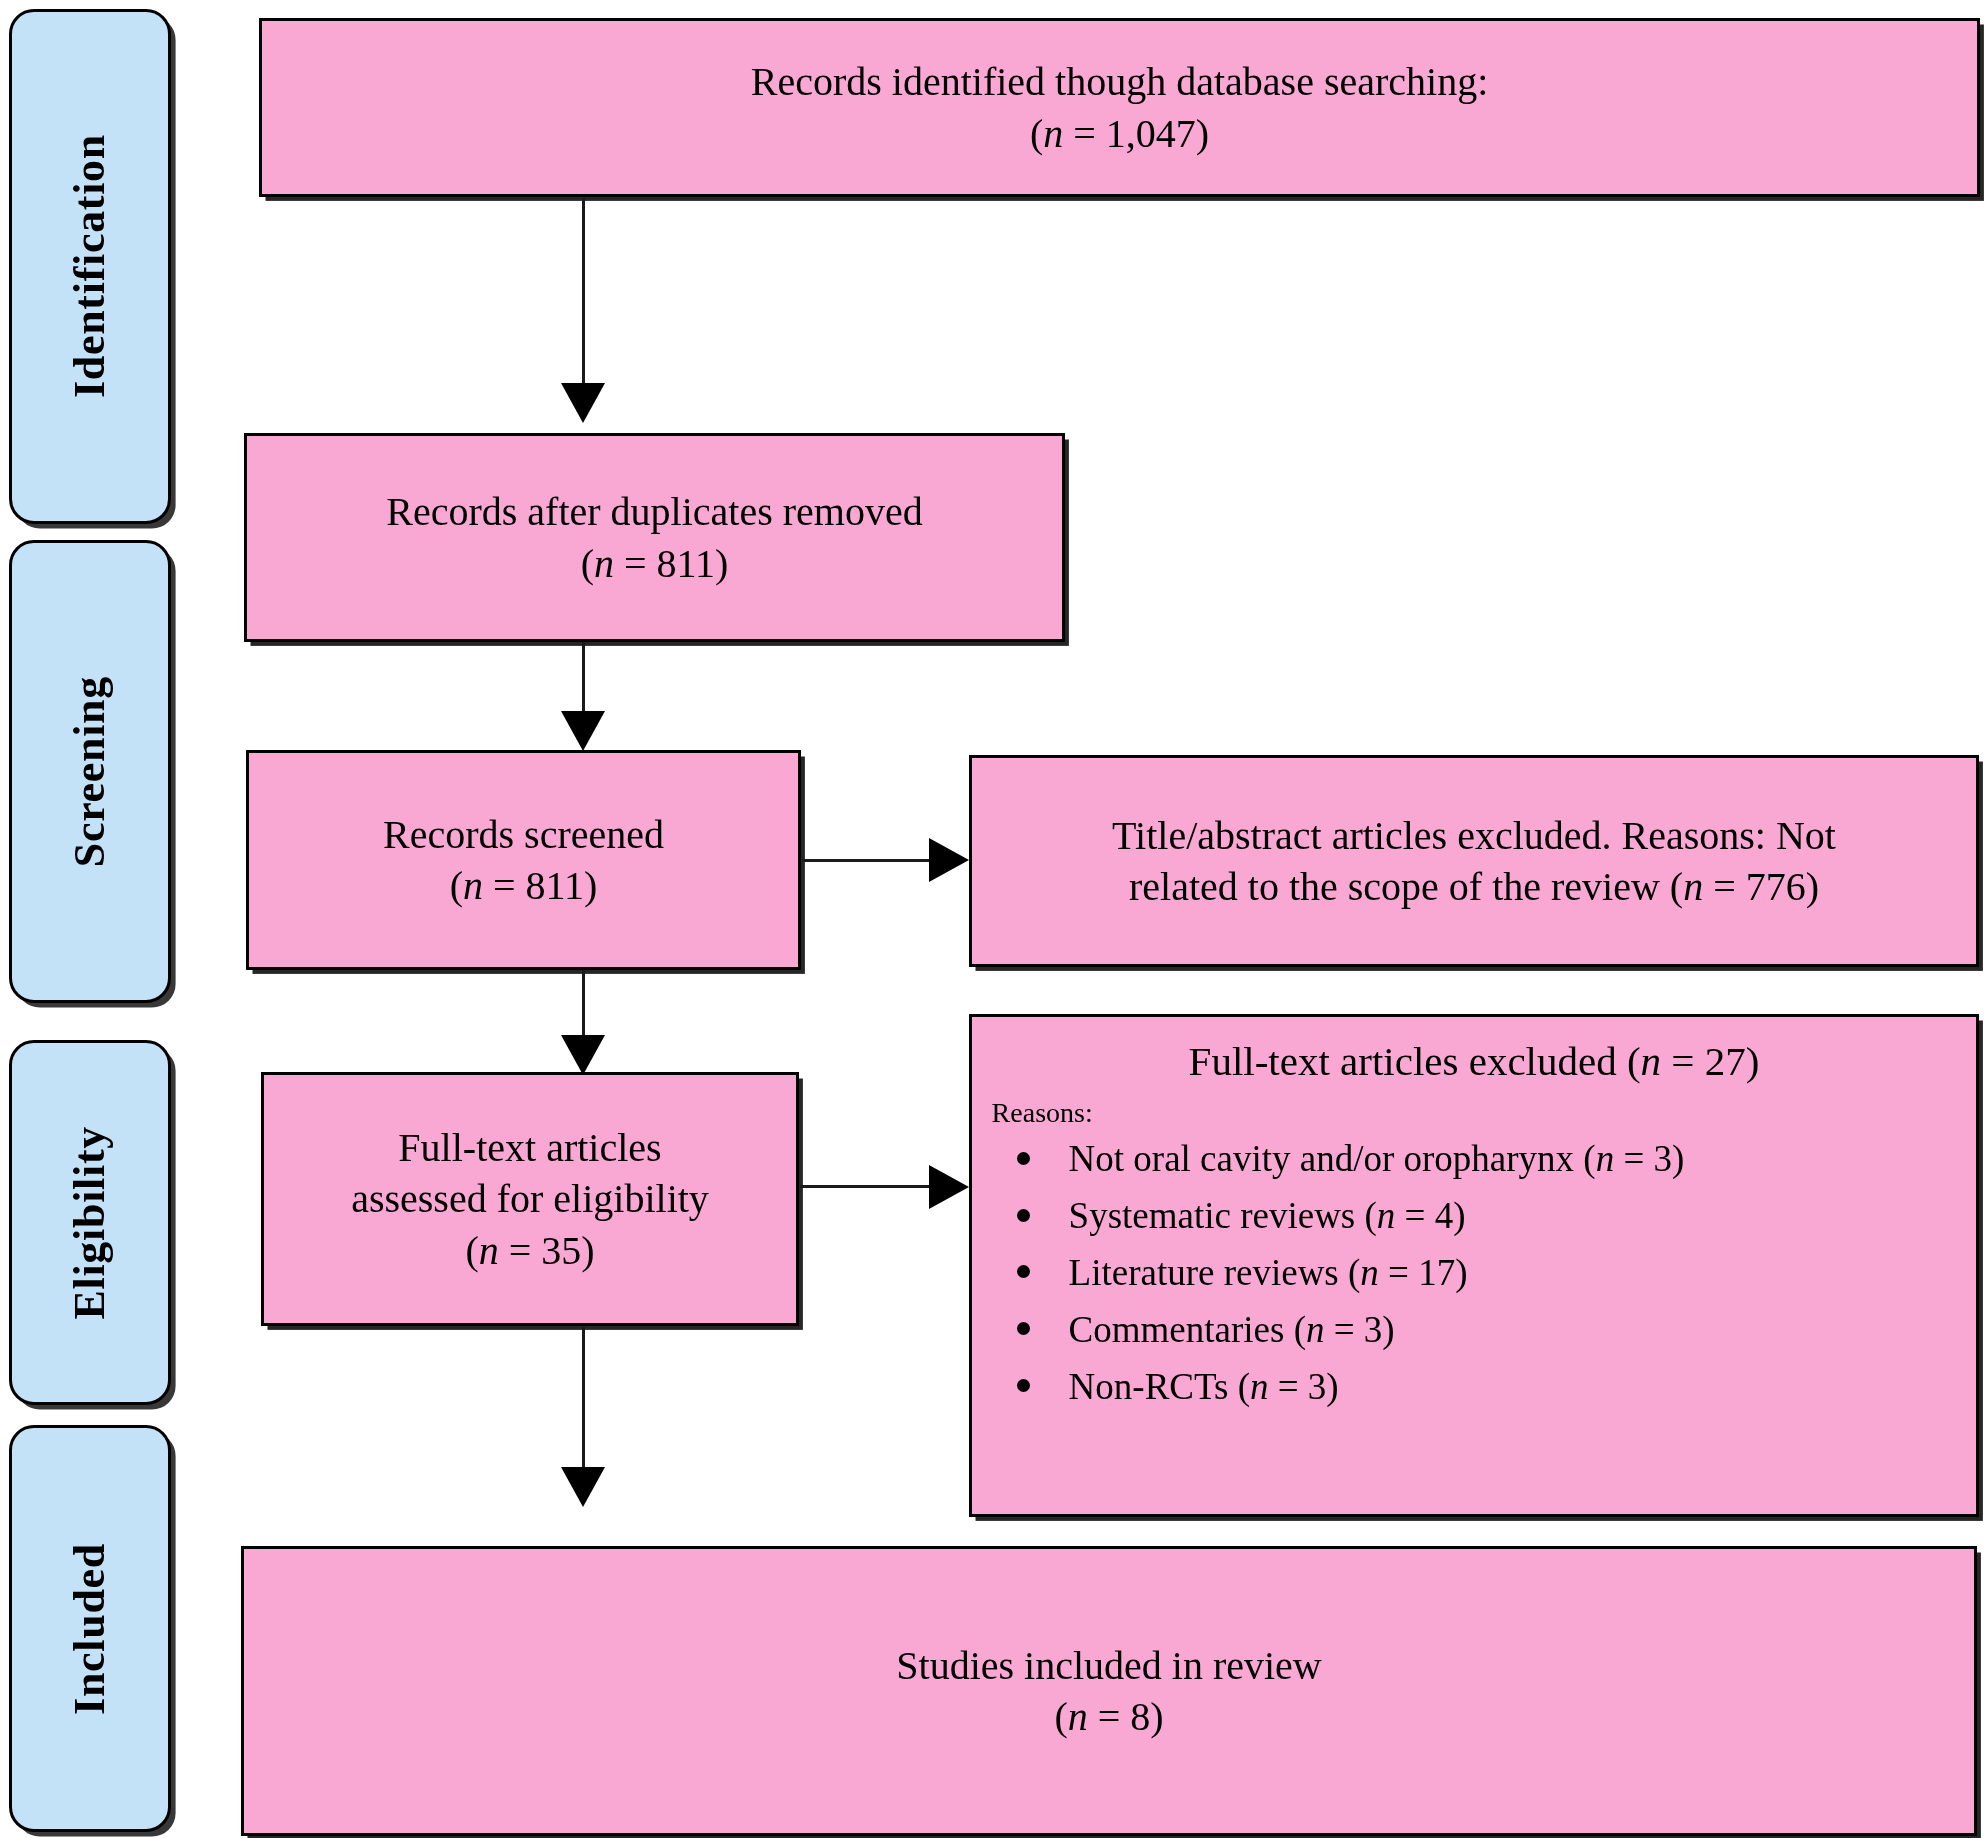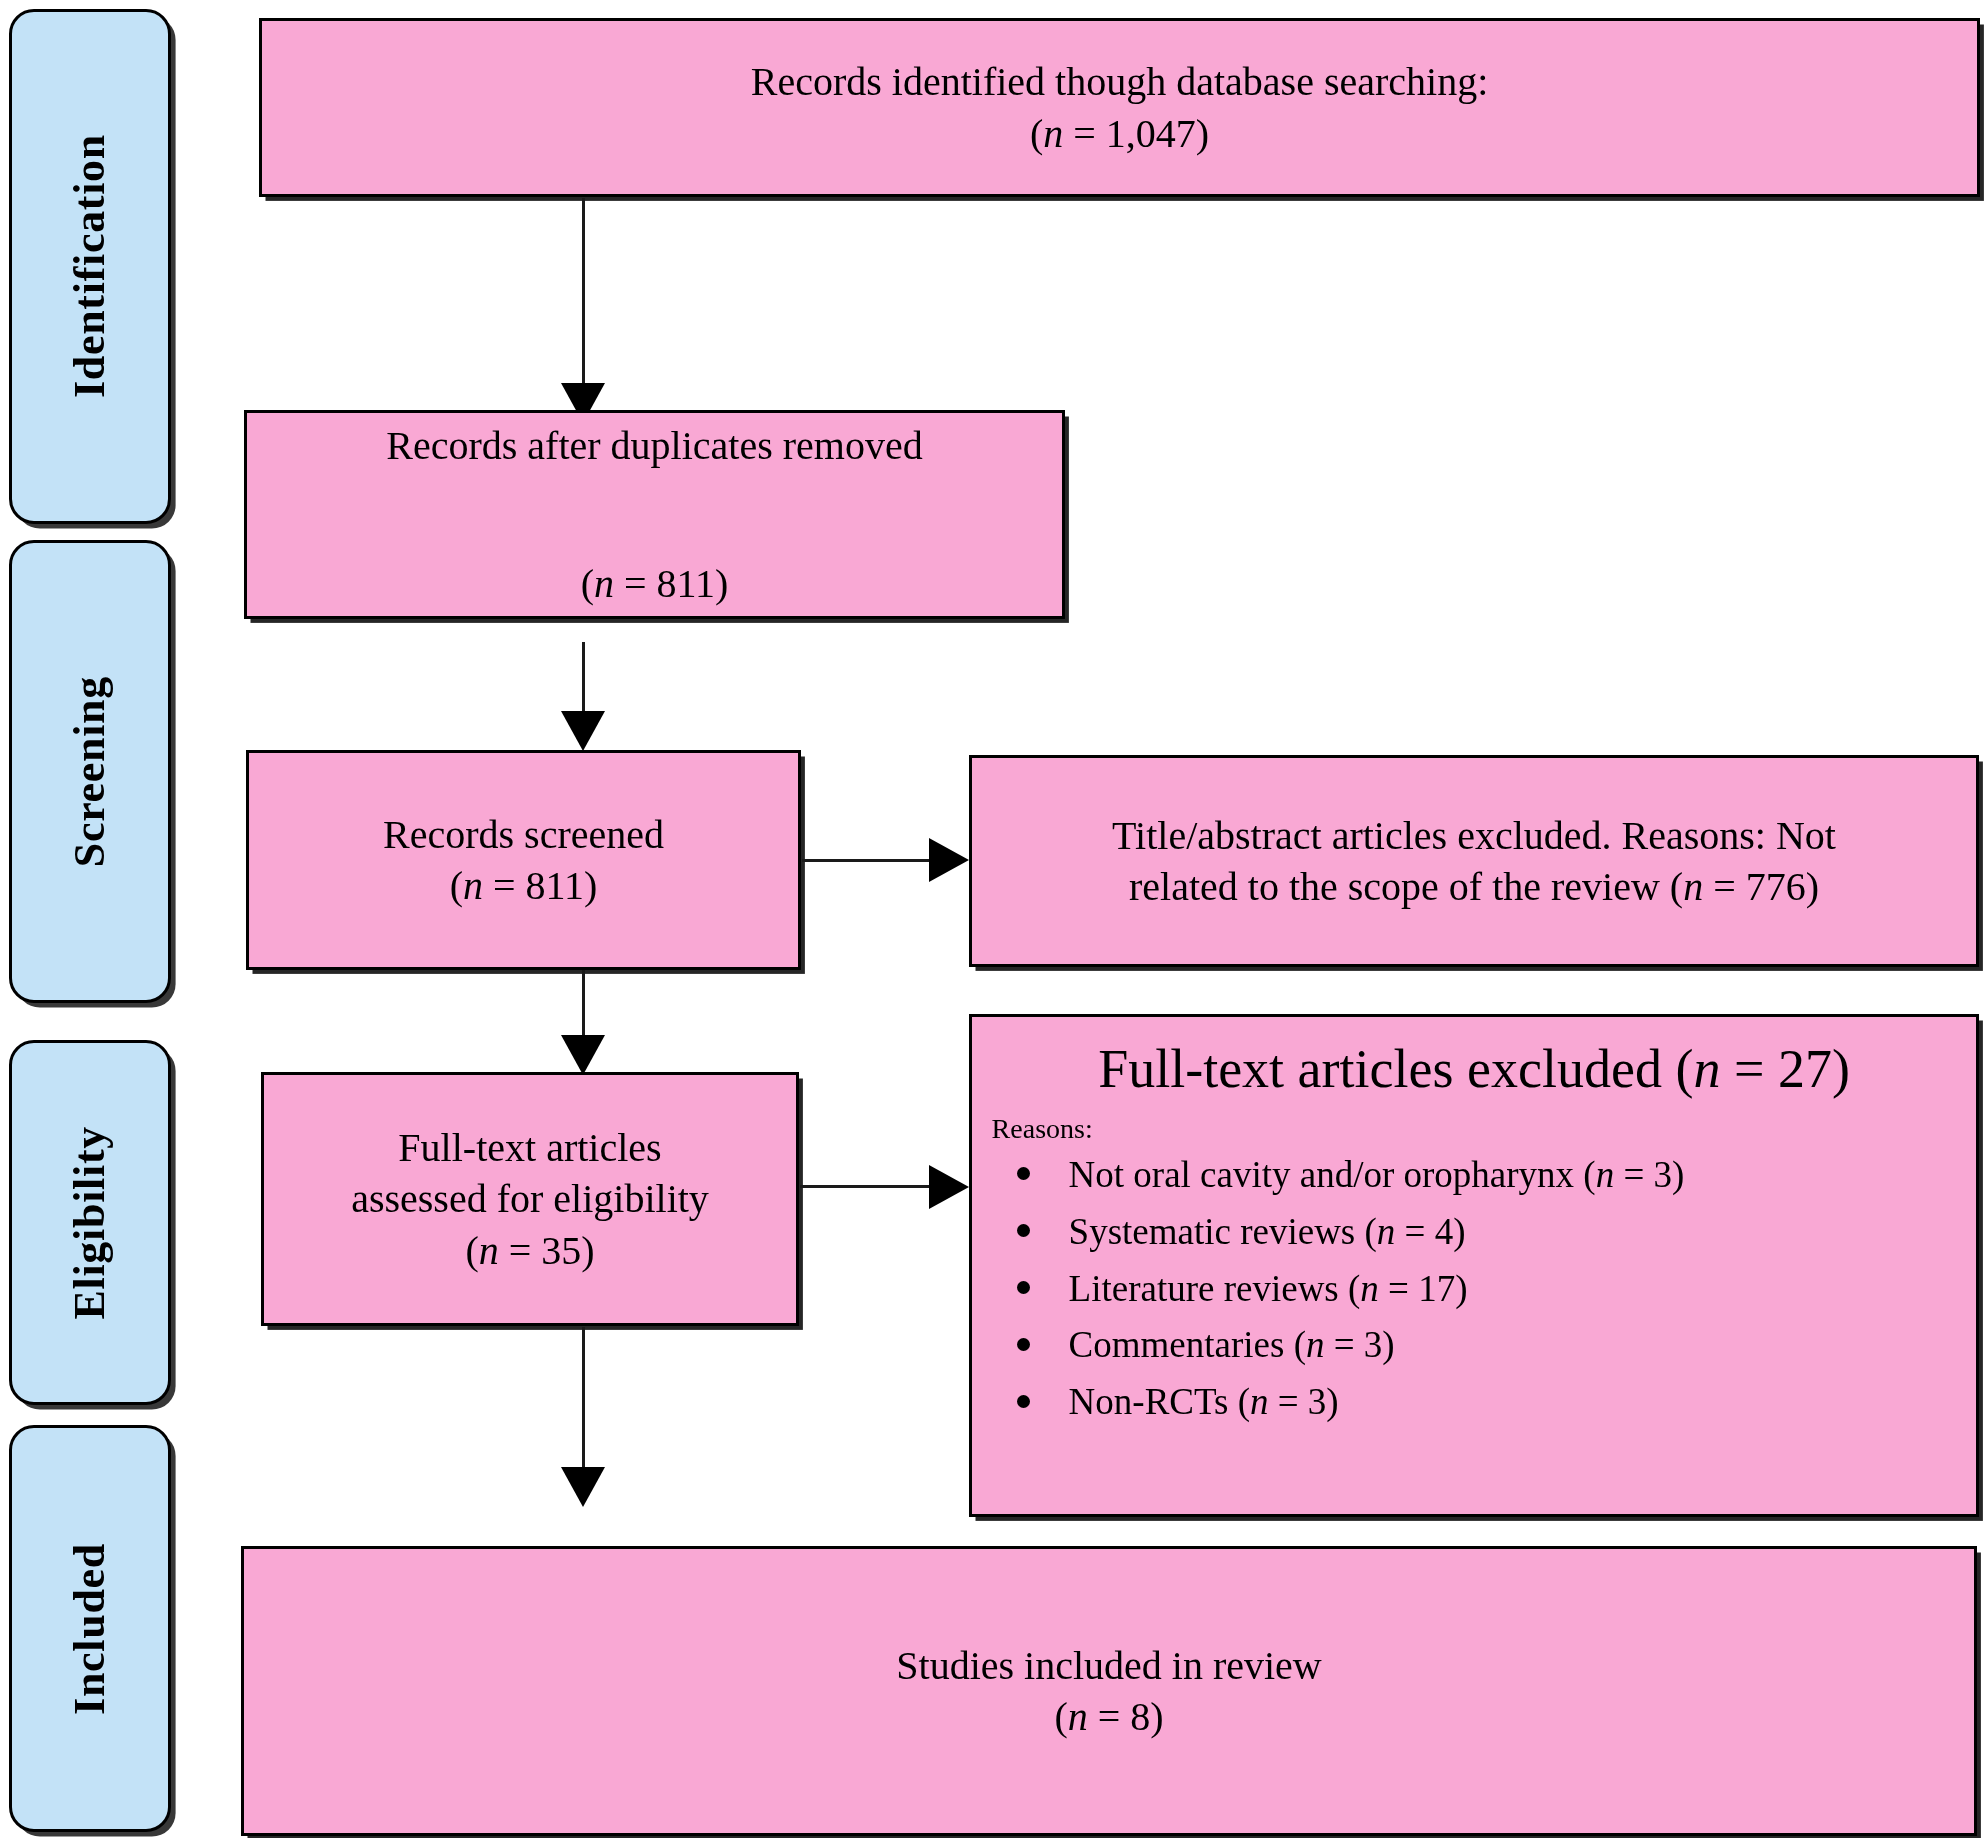--- a/index.html
+++ b/index.html
@@ -65,21 +65,21 @@
   .box-line.wrap { white-space: normal; }
 
   
   .box.align-left {
     align-items: stretch;
     justify-content: flex-start;
     text-align: left;
     padding: 17px 19.6px 13px 19.6px;
   }
   .reasons-title {
-    font-size: 54px;
+    font-size: 41px;
     line-height: 1.2;
     text-align: center;
     margin: 2.6px 0 10.4px 0;
   }
   .reasons-lead {
     font-size: 28px;
     line-height: 1.2;
     text-align: left;
     margin: 0 0 6.5px 0;
   }
@@ -160,21 +160,21 @@
   <div class="box" style="left:259px; top:18px; width:1721px; height:179px;">
     <div class="box-line">Records identified though database searching:</div>
     <div class="box-line">
       <span>(</span><span class="ital">n</span><span> = 1,047)</span>
     </div>
   </div>
 
   <div class="vline" style="left:582px; top:198px; height:196px;"></div>
   <div class="arrow-down" style="left:561px; top:383px;"></div>
 
-  <div class="box" style="left:244px; top:410px; width:821px; height:209px;justify-content:space-between;">
+  <div class="box" style="left:244px; top:433px; width:821px; height:209px;">
     <div class="box-line">Records after duplicates removed</div>
     <div class="box-line">
       <span>(</span><span class="ital">n</span><span> = 811)</span>
     </div>
   </div>
 
   <div class="vline" style="left:582px; top:642px; height:78px;"></div>
   <div class="arrow-down" style="left:561px; top:711px;"></div>
 
   <div class="box" style="left:246px; top:750px; width:555px; height:220px;">

